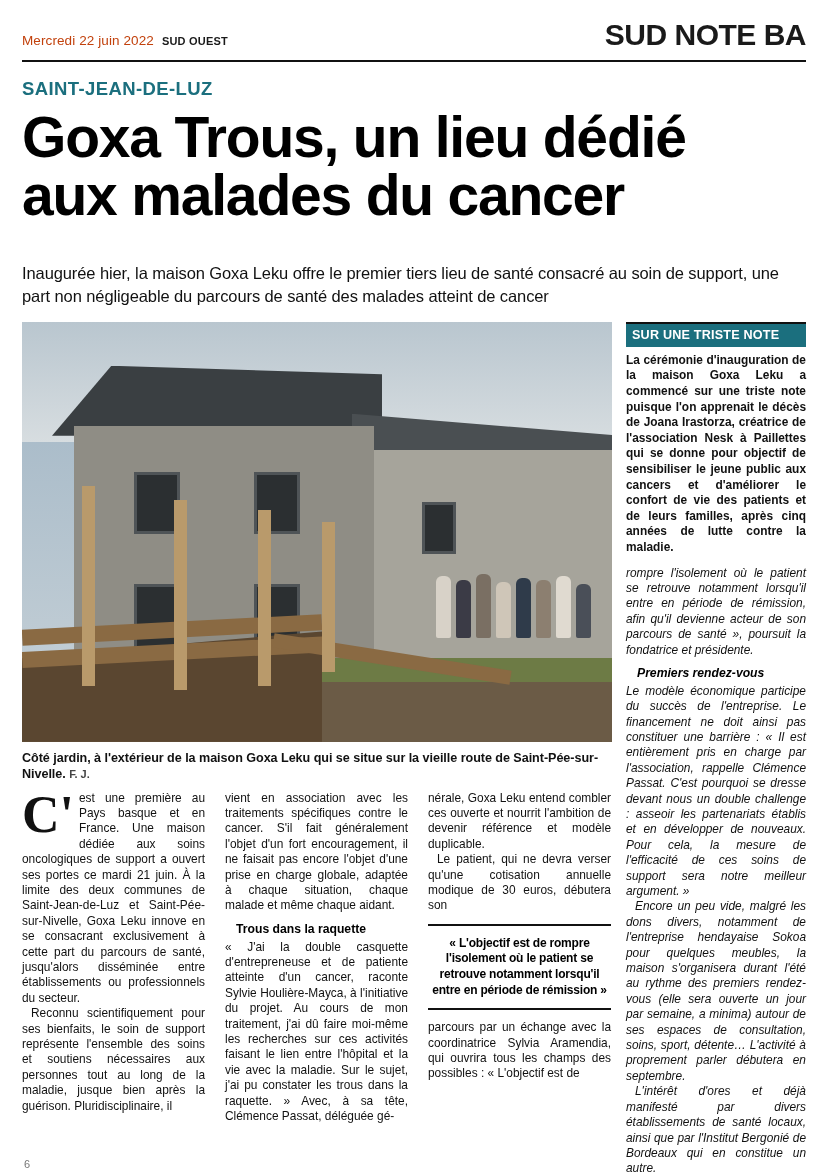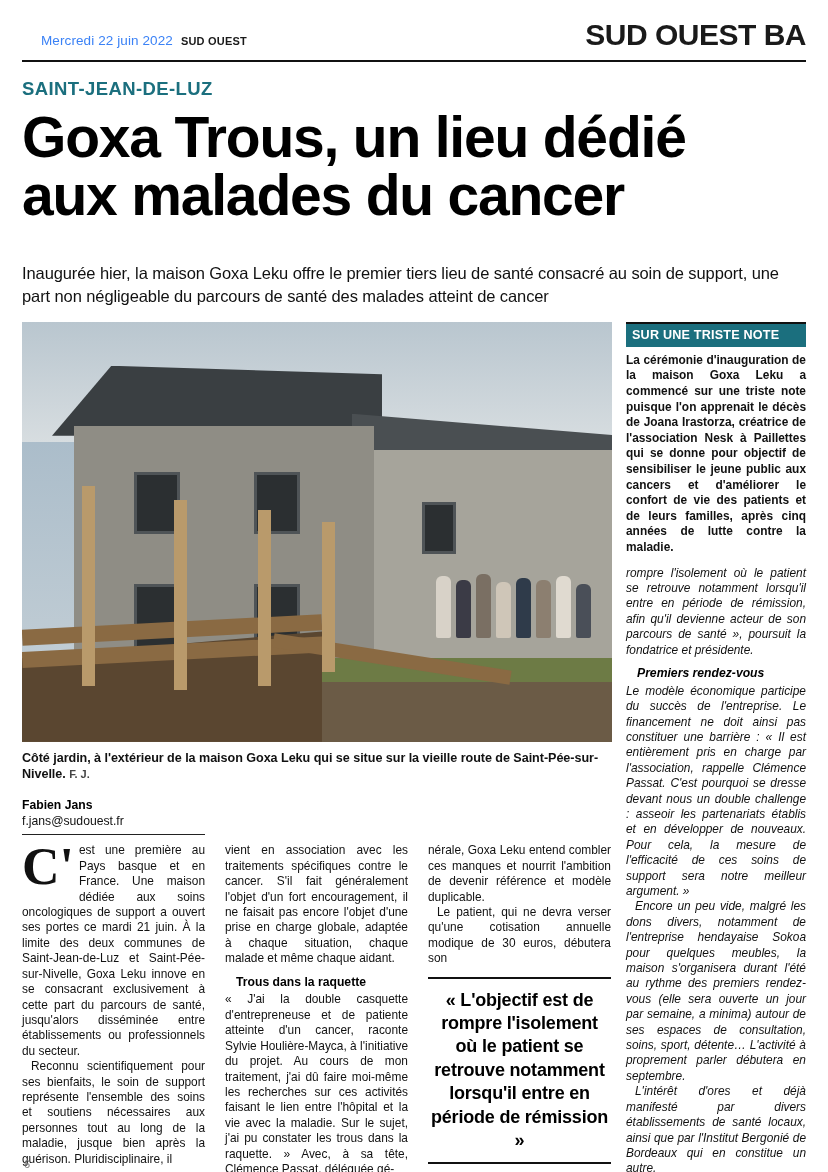--- a/index.html
+++ b/index.html
@@ -27,21 +27,21 @@
     border-bottom: 2px solid #111;
     padding-bottom: 8px;
   }
   .masthead-left {
     display: flex;
     align-items: baseline;
     gap: 8px;
     font-size: 13.5px;
     letter-spacing: 0.1px;
   }
-  .masthead-date { color: #3b82f6; margin-left: 19px; }
+  .masthead-date { color: #c2410c; }
   .masthead-brand {
     font-weight: bold;
     font-size: 11px;
     letter-spacing: 0.2px;
   }
   .masthead-right {
     font-weight: bold;
     font-size: 30px;
     letter-spacing: -0.5px;
     white-space: nowrap;
@@ -179,21 +179,21 @@
     padding: 2px 5px 0 0;
     font-family: "Liberation Serif", serif;
   }
   
   .pullquote {
     border-top: 2px solid #111;
     border-bottom: 2px solid #111;
     margin: 10px 0 10px 0;
     padding: 10px 2px 10px 2px;
     text-align: center;
-    font-size: 18px;
+    font-size: 12px;
     line-height: 1.3;
     font-weight: bold;
     color: #000;
     letter-spacing: -0.2px;
   }
   
   .rail-header {
     background: #1b6f7e;
     color: #fff;
     font-weight: bold;
@@ -231,21 +231,21 @@
 </head>
 <body>
 
 <div class="page">
 
   <div class="masthead">
     <div class="masthead-left">
       <span class="masthead-date">Mercredi 22 juin 2022</span>
       <span class="masthead-brand">SUD OUEST</span>
     </div>
-    <div class="masthead-right">SUD OUEST BA</div>
+    <div class="masthead-right">SUD NOTE BA</div>
   </div>
 
   <div class="kicker">SAINT-JEAN-DE-LUZ</div>
   <h1 class="headline">
     <span>Goxa Trous, un lieu dédié</span><br>
     <span>aux malades du cancer</span>
   </h1>
   <div class="standfirst">Inaugurée hier, la maison Goxa Leku offre le premier tiers lieu de santé consacré au soin de support, une part non négligeable du parcours de santé des malades atteint de cancer</div>
 
   <div class="content">
@@ -288,41 +288,36 @@
           <div class="ph-person" style="left:124px; height:62px; background:#e0dad0;"></div>
           <div class="ph-person" style="left:144px; height:54px; background:#4a4f58;"></div>
         </div>
       </div>
 
       <div class="caption">
         <span>Côté jardin, à l'extérieur de la maison Goxa Leku qui se situe sur la vieille route de Saint-Pée-sur-Nivelle.</span>
         <span class="credit">F. J.</span>
       </div>
 
-      <div class="byline">
-        <div class="byline-name">Fabien Jans</div>
-        <div class="byline-mail">f.jans@sudouest.fr</div>
-        <div class="byline-rule"></div>
-      </div>
 
       <div class="text-cols">
 
         <div class="tcol">
           <p class="first dropcap-para">C'est une première au Pays basque et en France. Une maison dédiée aux soins oncologiques de support a ouvert ses portes ce mardi 21 juin. À la limite des deux communes de Saint-Jean-de-Luz et Saint-Pée-sur-Nivelle, Goxa Leku innove en se consacrant exclusivement à cette part du parcours de santé, jusqu'alors disséminée entre établissements ou professionnels du secteur.</p>
           <p>Reconnu scientifiquement pour ses bienfaits, le soin de support représente l'ensemble des soins et soutiens nécessaires aux personnes tout au long de la maladie, jusque bien après la guérison. Pluridisciplinaire, il</p>
         </div>
 
         <div class="tcol">
           <p class="first">vient en association avec les traitements spécifiques contre le cancer. S'il fait généralement l'objet d'un fort encouragement, il ne faisait pas encore l'objet d'une prise en charge globale, adaptée à chaque situation, chaque malade et même chaque aidant.</p>
           <div class="subhead">Trous dans la raquette</div>
           <p class="first">« J'ai la double casquette d'entrepreneuse et de patiente atteinte d'un cancer, raconte Sylvie Houlière-Mayca, à l'initiative du projet. Au cours de mon traitement, j'ai dû faire moi-même les recherches sur ces activités faisant le lien entre l'hôpital et la vie avec la maladie. Sur le sujet, j'ai pu constater les trous dans la raquette. » Avec, à sa tête, Clémence Passat, déléguée gé-</p>
         </div>
 
         <div class="tcol">
-          <p class="first">nérale, Goxa Leku entend combler ces manques et nourrit l'ambition de devenir référence et modèle duplicable.</p>
+          <p class="first">nérale, Goxa Leku entend combler ces ouverte et nourrit l'ambition de devenir référence et modèle duplicable.</p>
           <p>Le patient, qui ne devra verser qu'une cotisation annuelle modique de 30 euros, débutera son</p>
           <div class="pullquote">« L'objectif est de rompre l'isolement où le patient se retrouve notamment lorsqu'il entre en période de rémission »</div>
           <p class="first">parcours par un échange avec la coordinatrice Sylvia Aramendia, qui ouvrira tous les champs des possibles : « L'objectif est de</p>
         </div>
 
       </div>
     </div>
 
     <div class="col-right">
       <div class="rail-header">SUR UNE TRISTE NOTE</div>

